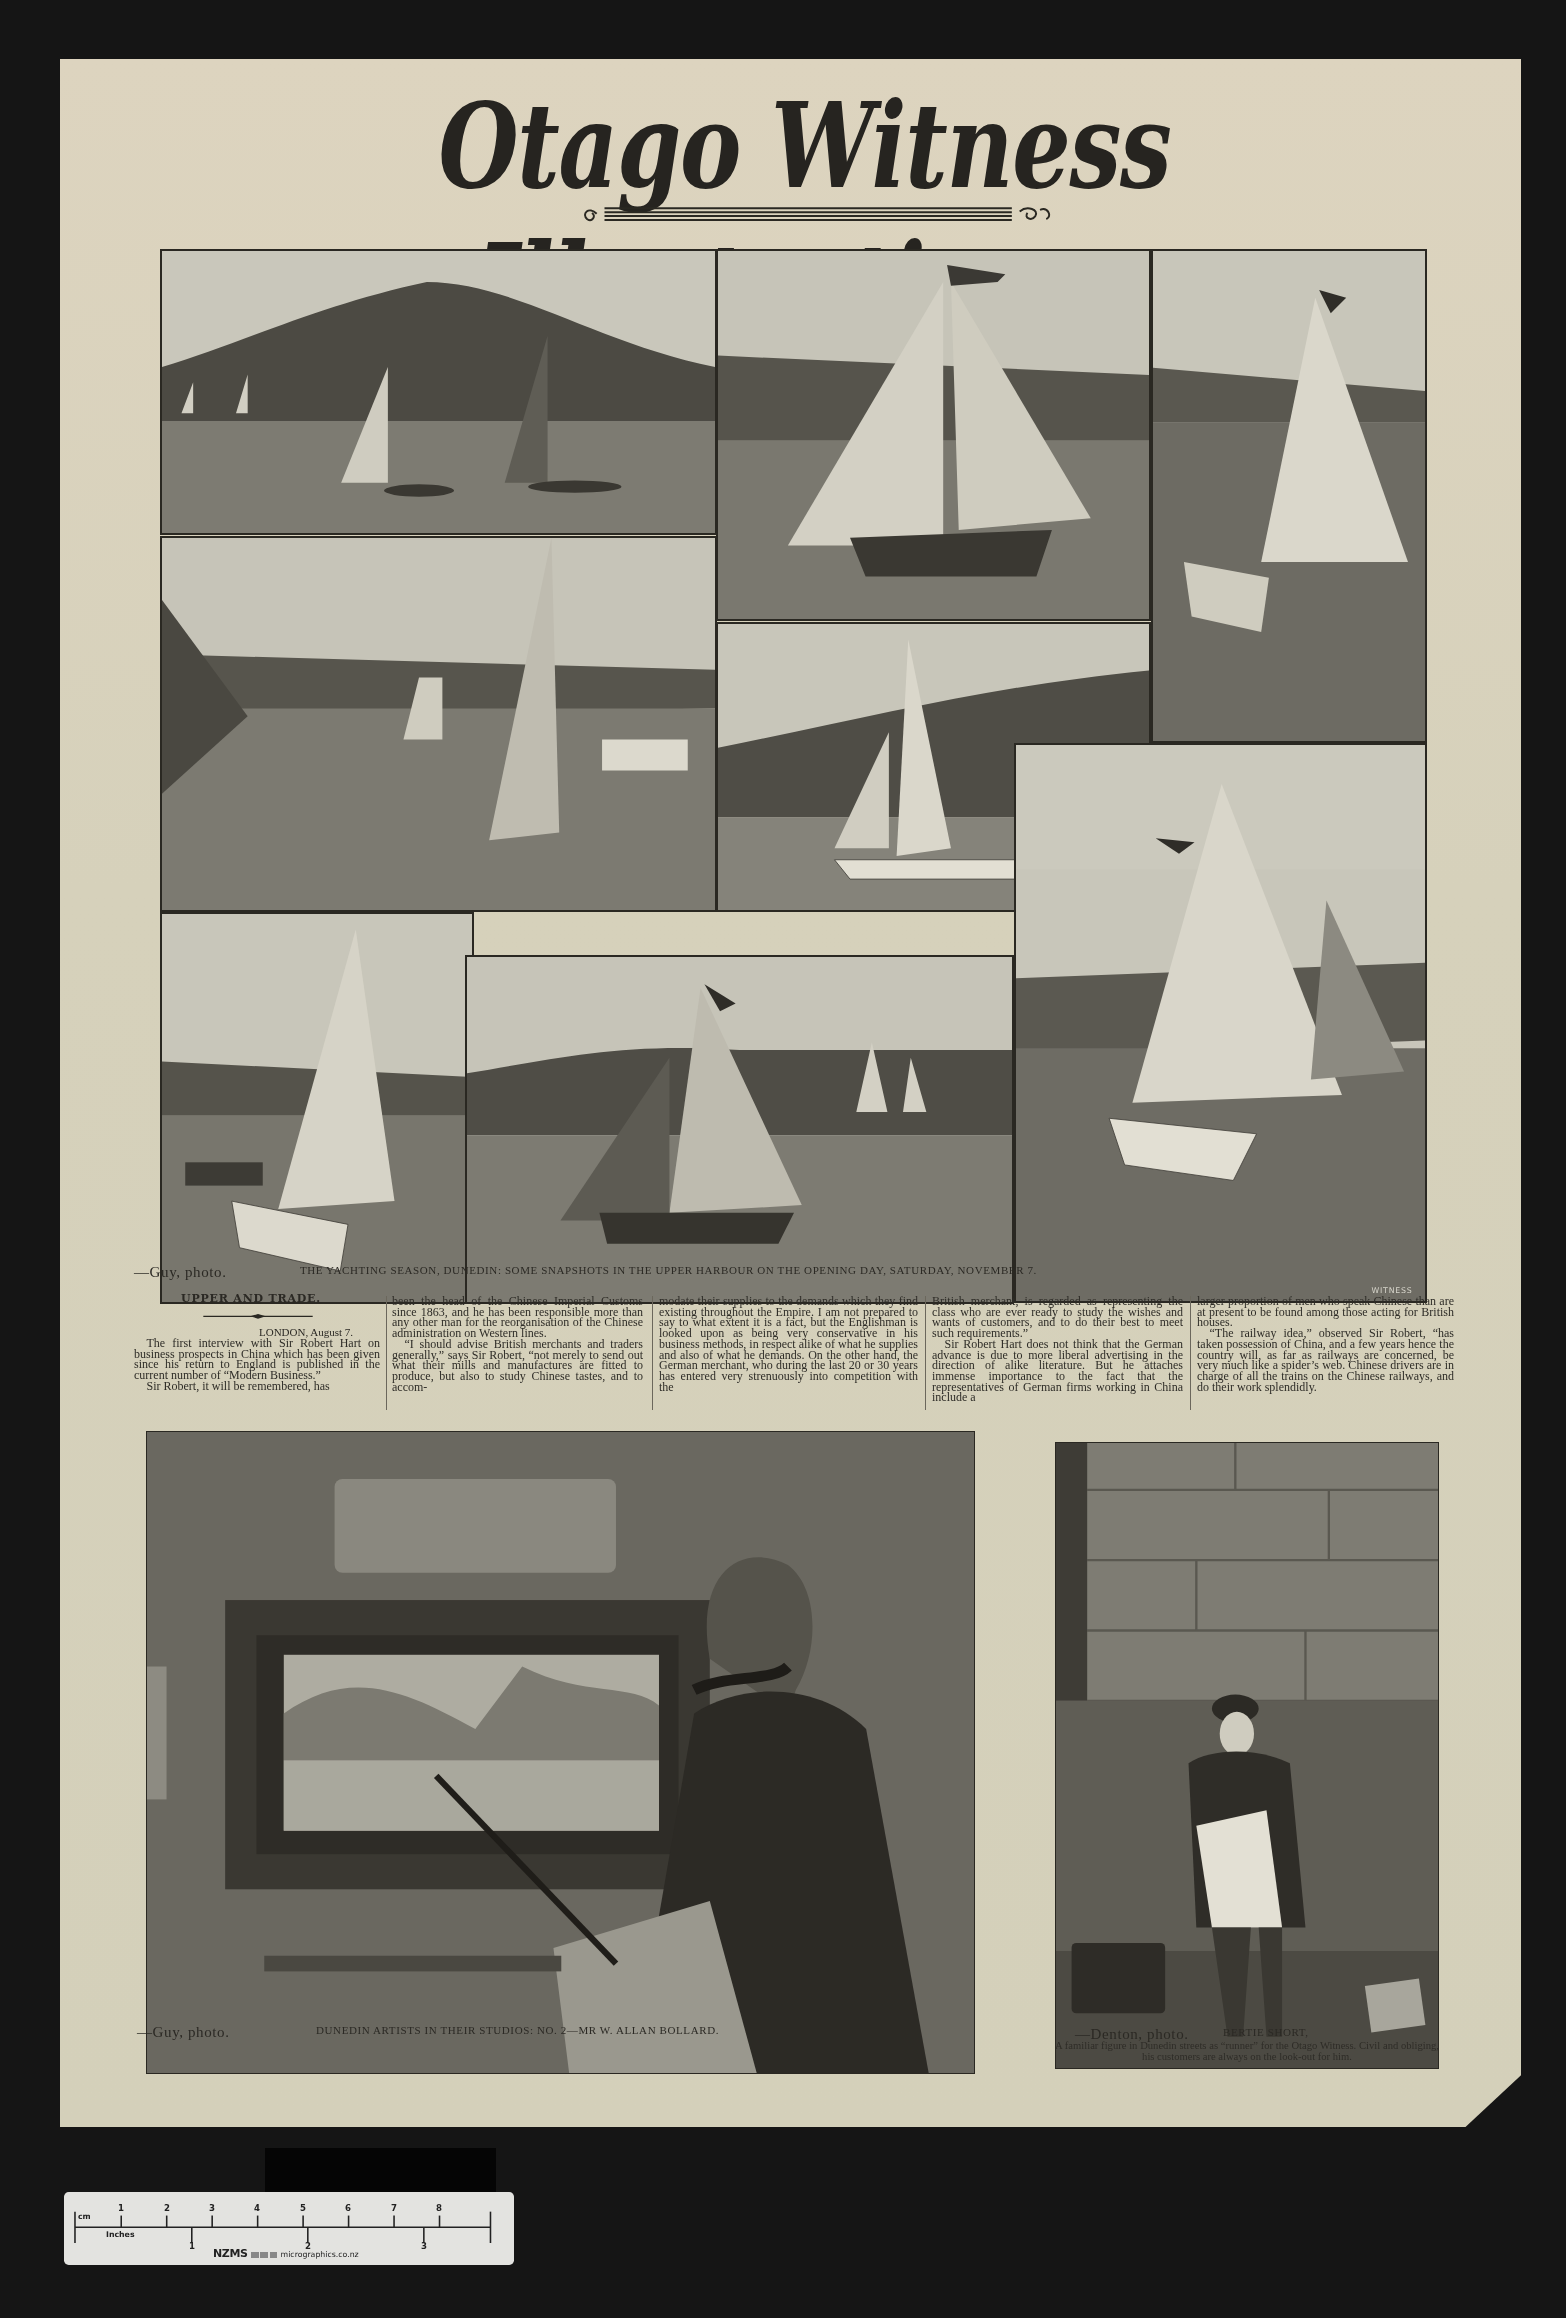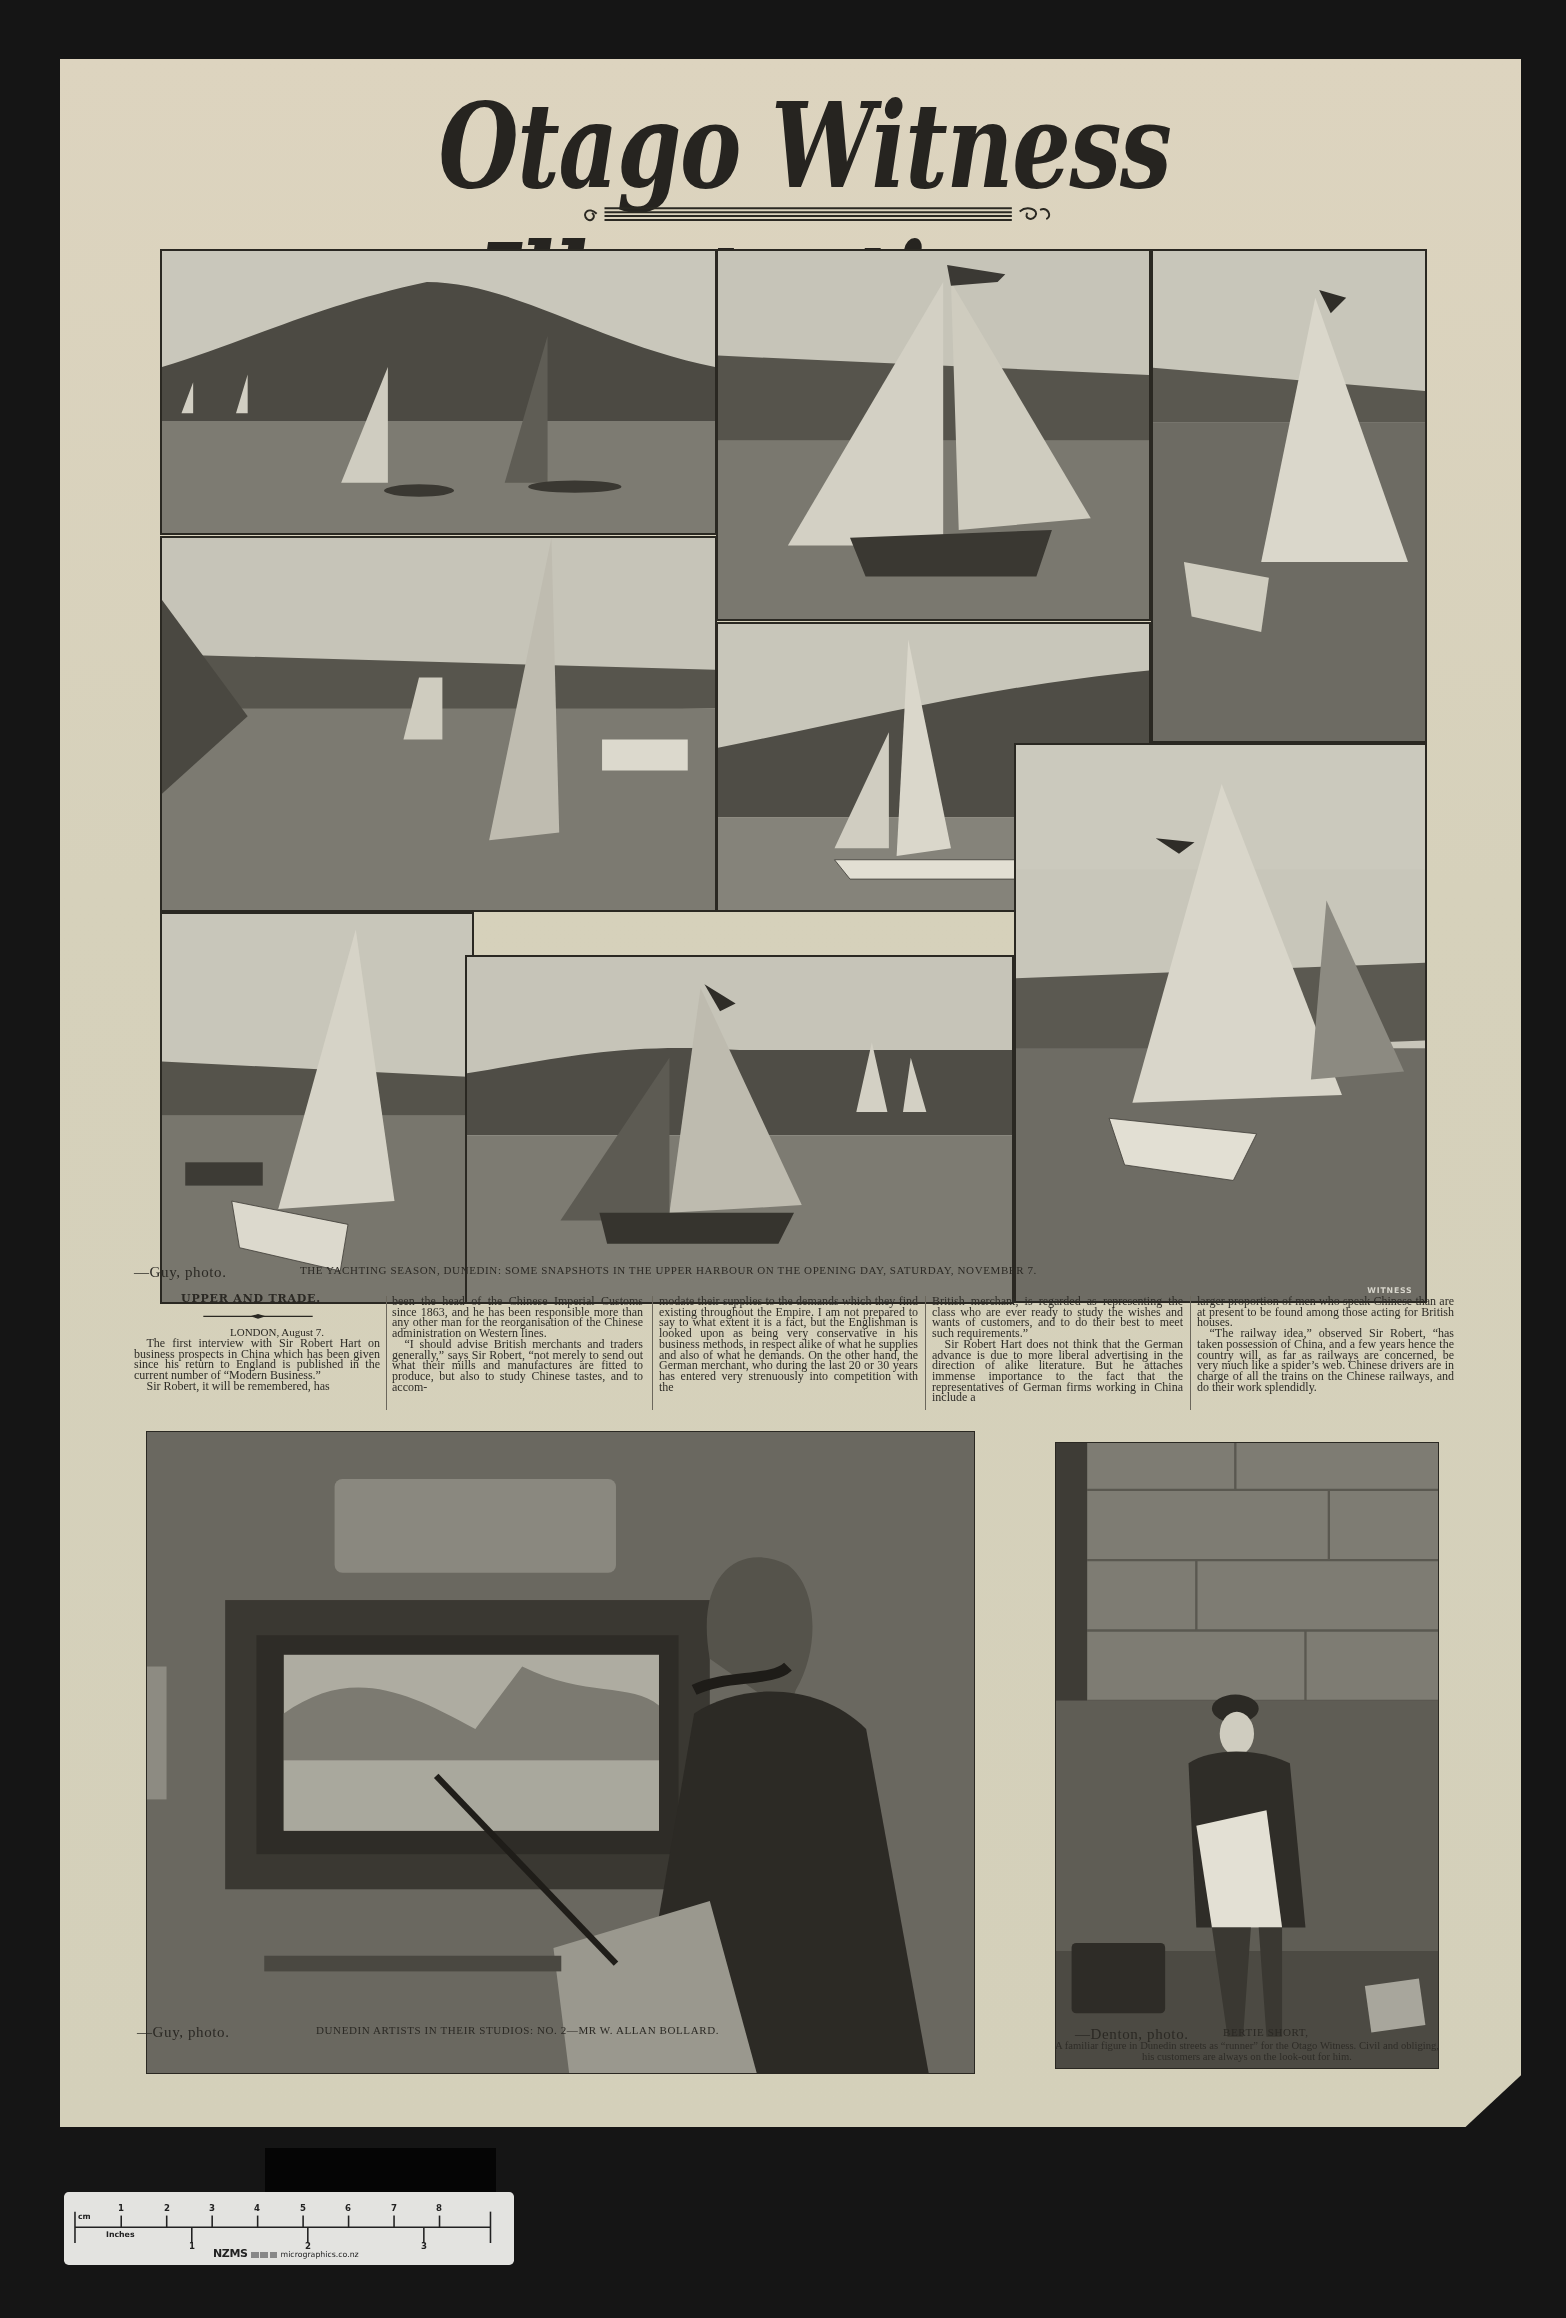--- a/index.html
+++ b/index.html
@@ -20,21 +20,20 @@
     transform:scaleX(0.78); transform-origin:center;
     font-style:italic;
   }
   .flourish {
     position:absolute; left:513px; top:143px; width:486px; height:23.5px;
   }
   
   .photo {
     position:absolute; border:2.4px solid #2a2822; box-sizing:border-box; overflow:hidden;
     background:#7b7a72;
-    font-weight:bold;
   }
   .photo svg { width:100%; height:100%; display:block; }
   .photo-mark {
     position:absolute; right:12.5px; bottom:6.3px; color:#d8d6cc;
     font-family:"DejaVu Sans", sans-serif; font-size:7.8px; letter-spacing:0.8px;
   }
   .caption {
     position:absolute; font-family:"Liberation Serif", serif; color:#2b2924;
     font-size:11px; letter-spacing:0.6px; white-space:nowrap;
   }
@@ -183,21 +182,21 @@
   </div>
 
   <span class="caption credit" style="left:74px;top:1205px;">—Guy, photo.</span>
   <span class="caption" style="left:240px;top:1205px;">THE YACHTING SEASON, DUNEDIN: SOME SNAPSHOTS IN THE UPPER HARBOUR ON THE OPENING DAY, SATURDAY, NOVEMBER 7.</span>
 
   <div class="article-head" style="left:121px;top:1233px;">UPPER AND TRADE.</div>
   <svg class="article-rule" style="left:143px;top:1255px;" viewBox="0 0 140 6">
     <line x1="0" y1="3" x2="140" y2="3" stroke="#2a2822" stroke-width="1.5"></line>
     <polygon points="60,3 70,0 80,3 70,6" fill="#2a2822"></polygon>
   </svg>
-  <div class="dateline" style="left:170px;top:1267px;">LONDON, August 7.</div>
+  <div class="dateline" style="left:199px;top:1267px;">LONDON, August 7.</div>
 
   <div class="col" style="left:74px;top:1279px;width:246px;">
     <p>The first interview with Sir Robert Hart on business prospects in China which has been given since his return to England is published in the current number of “Modern Business.”</p>
     <p>Sir Robert, it will be remembered, has</p>
   </div>
   <div class="col-rule" style="left:326px;top:1237px;height:114px;"></div>
   <div class="col" style="left:332px;top:1237px;width:251px;">
     <p class="noindent">been the head of the Chinese Imperial Customs since 1863, and he has been responsible more than any other man for the reorganisation of the Chinese administration on Western lines.</p>
     <p>“I should advise British merchants and traders generally,” says Sir Robert, “not merely to send out what their mills and manufactures are fitted to produce, but also to study Chinese tastes, and to accom-</p>
   </div>

